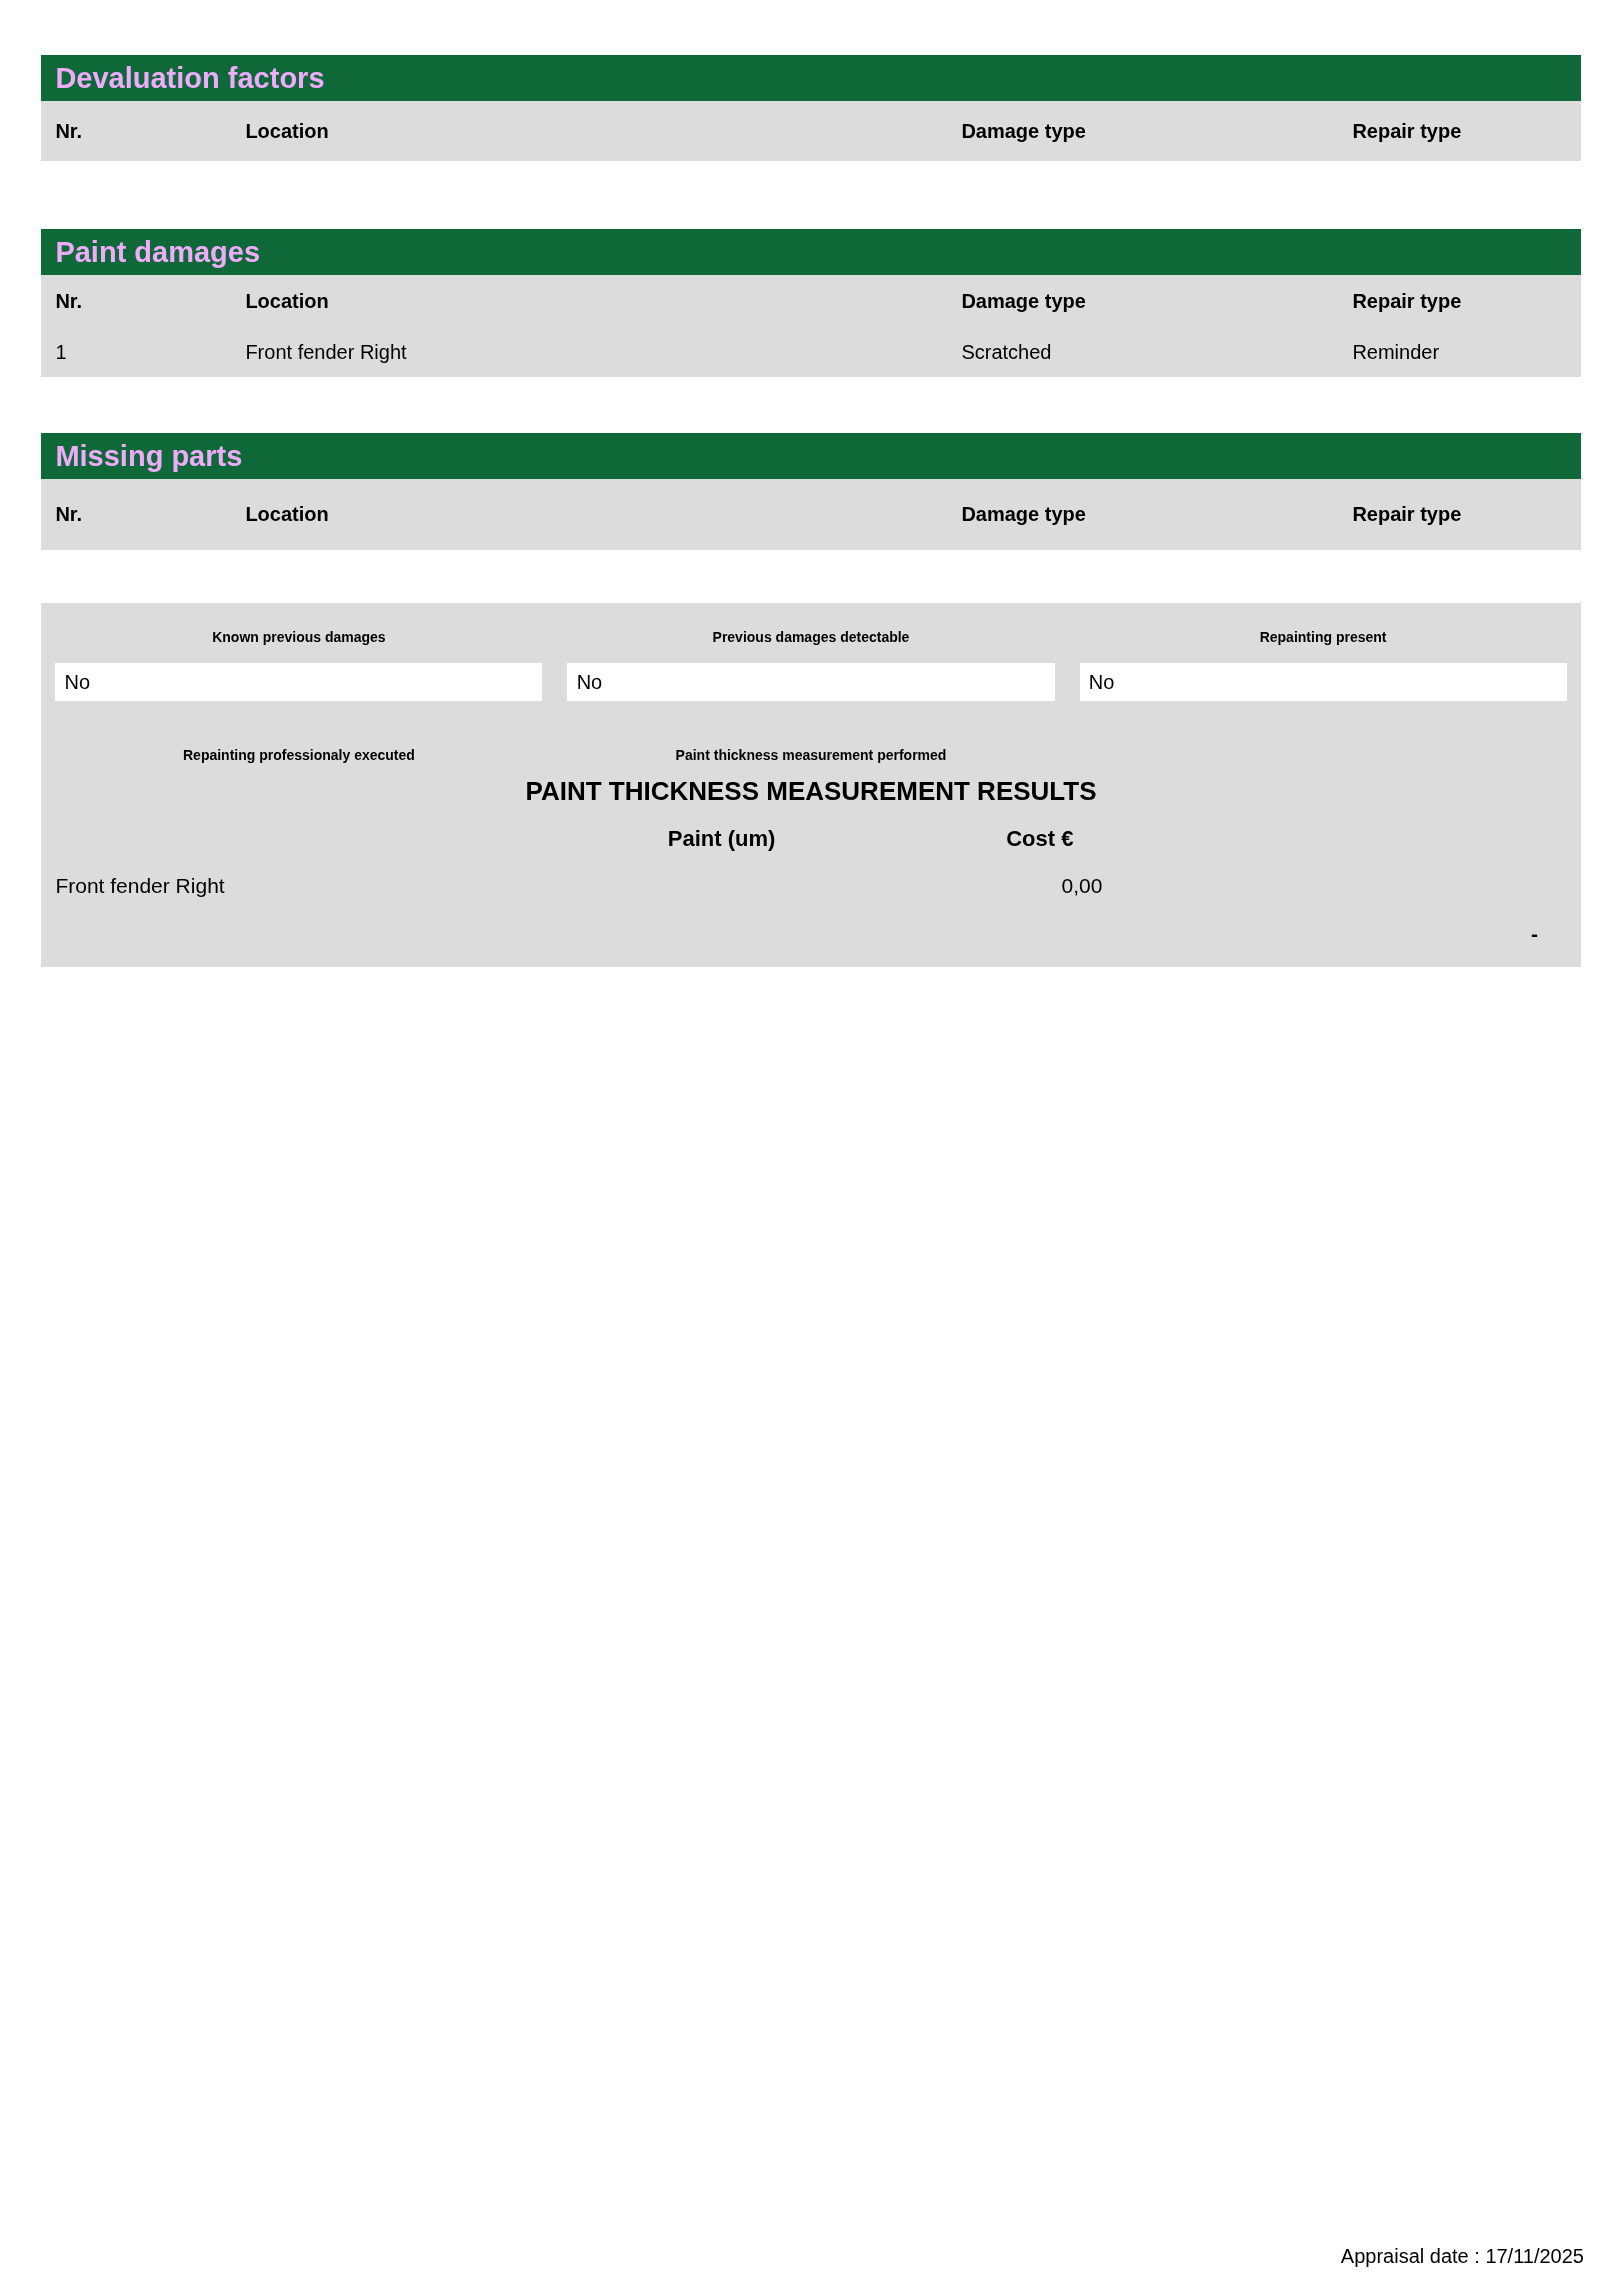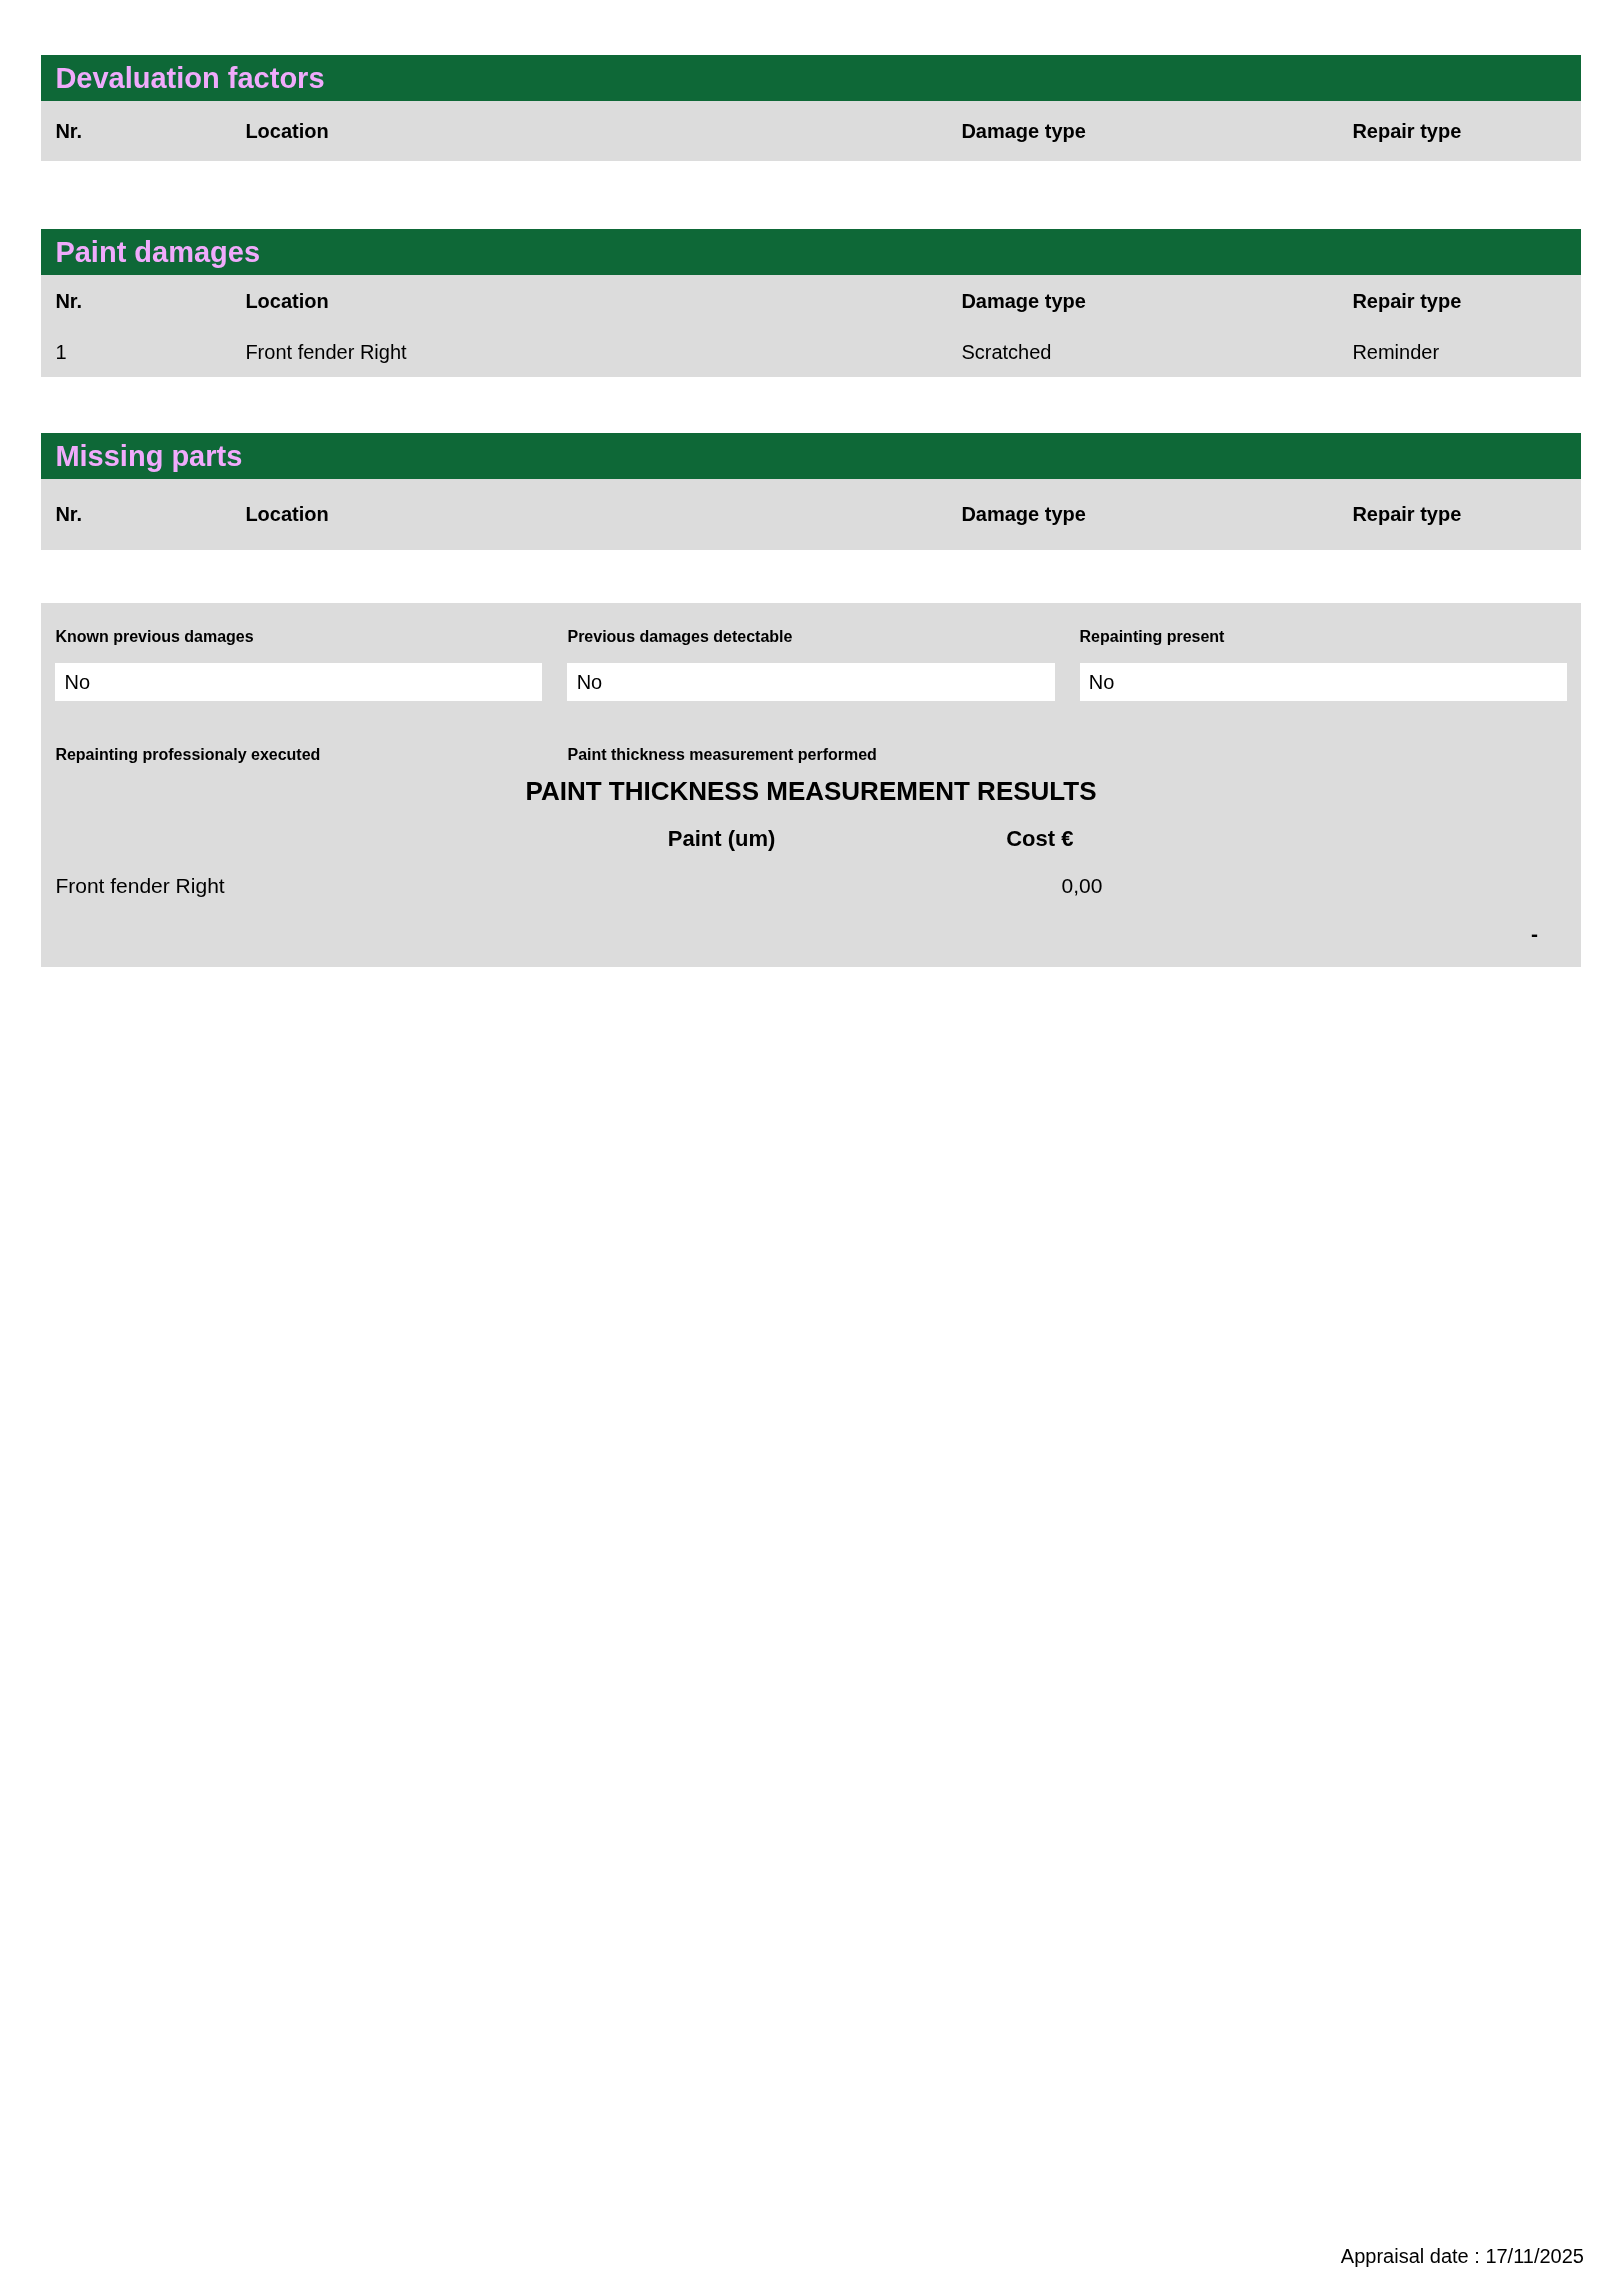--- a/index.html
+++ b/index.html
@@ -25,21 +25,21 @@
   .h108{height:71px;}
   .h80{height:52px;}
   .h76{height:50px;}
 
   
   .merc-body{background:#dcdcdc;position:relative;height:364px;}
   .merc-grid{
     position:absolute;left:0;width:100%;box-sizing:border-box;
     display:grid;grid-template-columns:1fr 1fr 1fr;column-gap:25px;padding:0 14.4px;
   }
-  .merc-label{font-size:16px;font-weight:bold;line-height:26px;}
+  .merc-label{font-size:14px;font-weight:bold;line-height:26px;text-align:center;}
   .merc-box{
     background:#ffffff;height:38px;line-height:38px;
     font-size:20px;padding:0 9.2px;box-sizing:border-box;
   }
   .paint-title{
     position:absolute;left:0;width:100%;text-align:center;
     font-size:26px;font-weight:bold;line-height:30px;
   }
   .res-row{
     position:absolute;left:0;width:100%;box-sizing:border-box;

